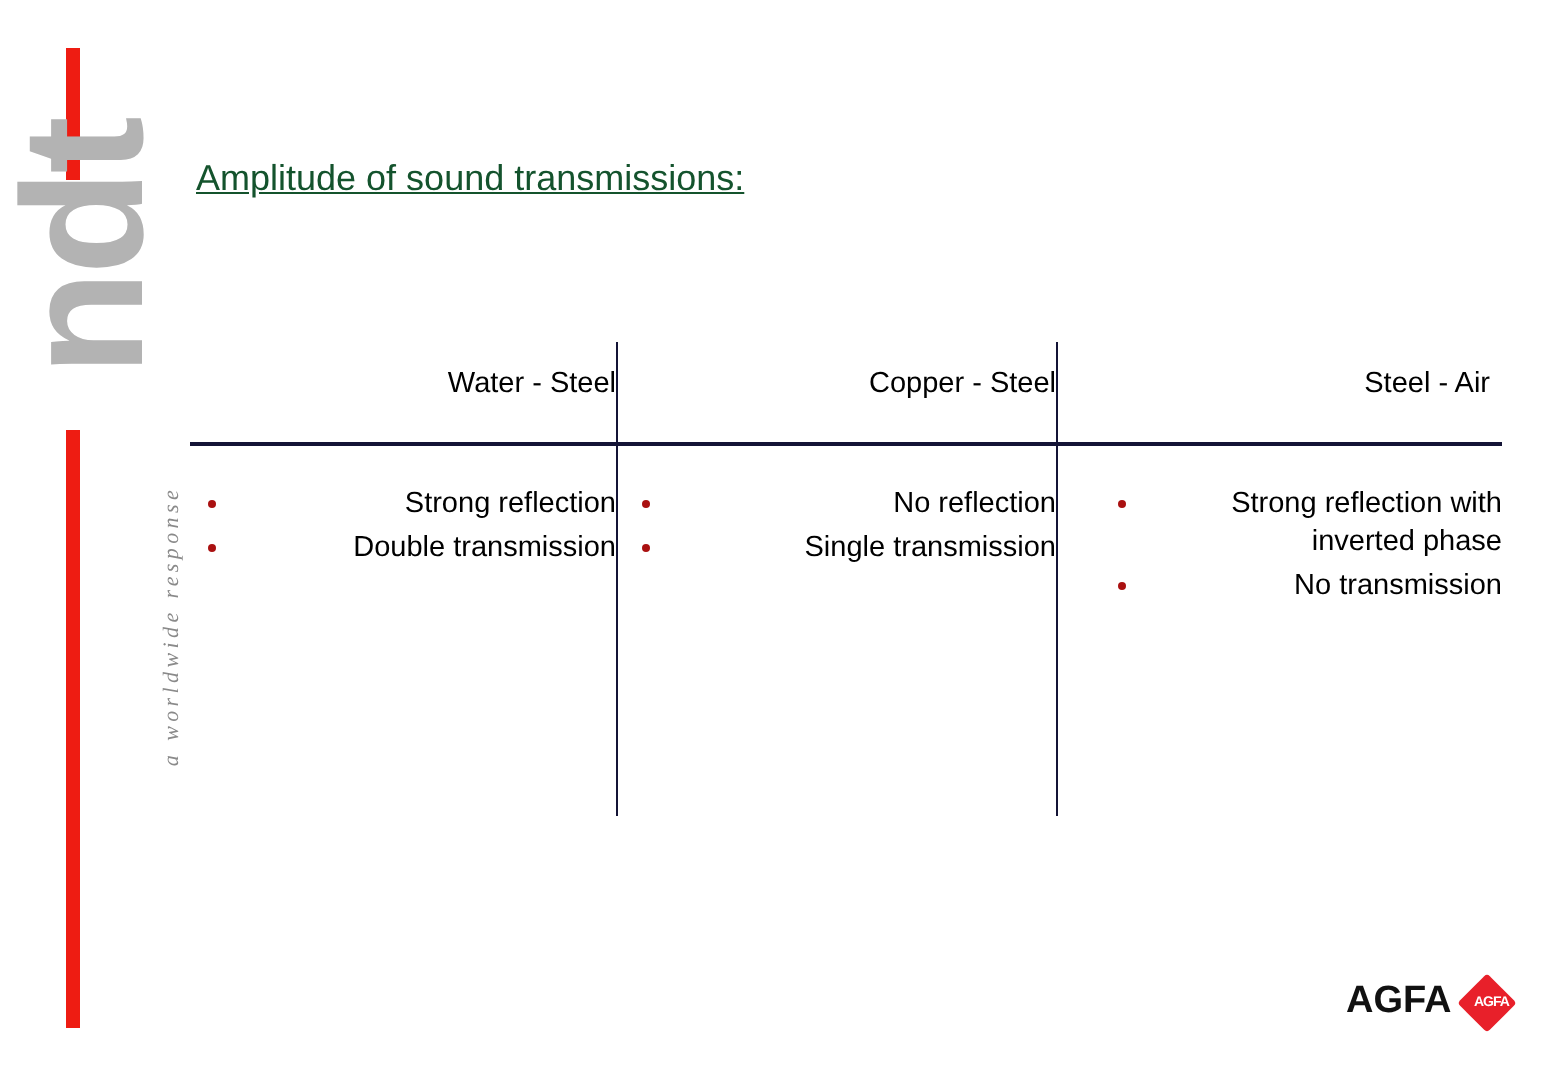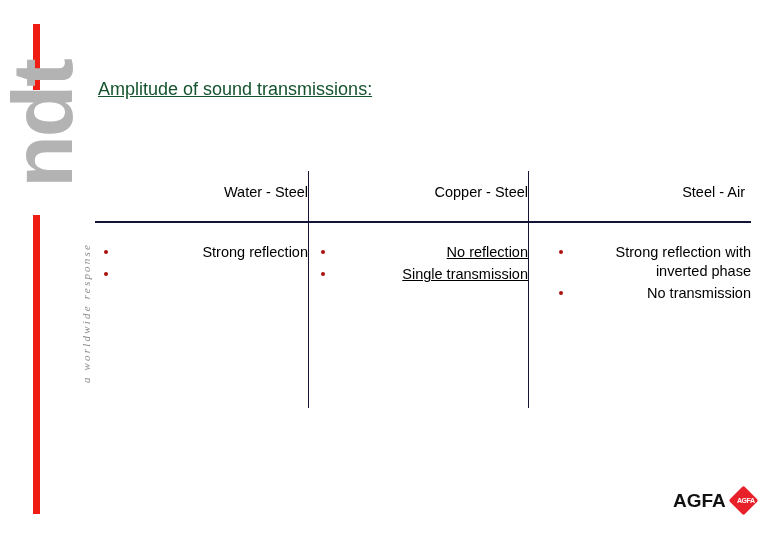--- a/index.html
+++ b/index.html
@@ -139,21 +139,21 @@
 
   .bullet-list {
     margin: 0;
     padding: 0;
     list-style: none;
     position: absolute;
     top: 72px;
     width: 100%;
   }
   .col.c1 .bullet-list { padding-left: 9px;  width: 204px; }
-  .col.c2 .bullet-list { padding-left: 12px; width: 207px; text-decoration: underline; }
+  .col.c2 .bullet-list { padding-left: 12px; width: 207px; }
   .col.c3 .bullet-list { padding-left: 30px; width: 192px; }
 
   .bullet-item {
     position: relative;
     padding-left: 13px;
     margin-bottom: 3px;
     font-size: 14.5px;
     line-height: 19px;
     color: #000000;
     text-align: right;
@@ -169,21 +169,21 @@
   }
   .bullet-text { display: inline; }
 
   
   #agfa-logo {
     position: absolute;
     left: 673px;
     top: 490px;
     height: 22px;
     display: flex;
-    align-items: flex-start;
+    align-items: flex-end;
   }
   #agfa-wordmark {
     font-family: "Liberation Sans", sans-serif;
     font-weight: bold;
     font-size: 19px;
     letter-spacing: 0px;
     color: #111111;
   }
   #agfa-diamond {
     position: relative;
@@ -229,20 +229,21 @@
 
     <div class="col c1">
       <div class="col-header">Water - Steel</div>
       <ul class="bullet-list">
         <li class="bullet-item">
           <span class="bullet-dot"></span>
           <span class="bullet-text">Strong reflection</span>
         </li>
         <li class="bullet-item">
           <span class="bullet-dot"></span>
+          <span class="bullet-text">Double transmission</span>
         </li>
       </ul>
     </div>
 
     <div class="col c2">
       <div class="col-header">Copper - Steel</div>
       <ul class="bullet-list">
         <li class="bullet-item">
           <span class="bullet-dot"></span>
           <span class="bullet-text">No reflection</span>

